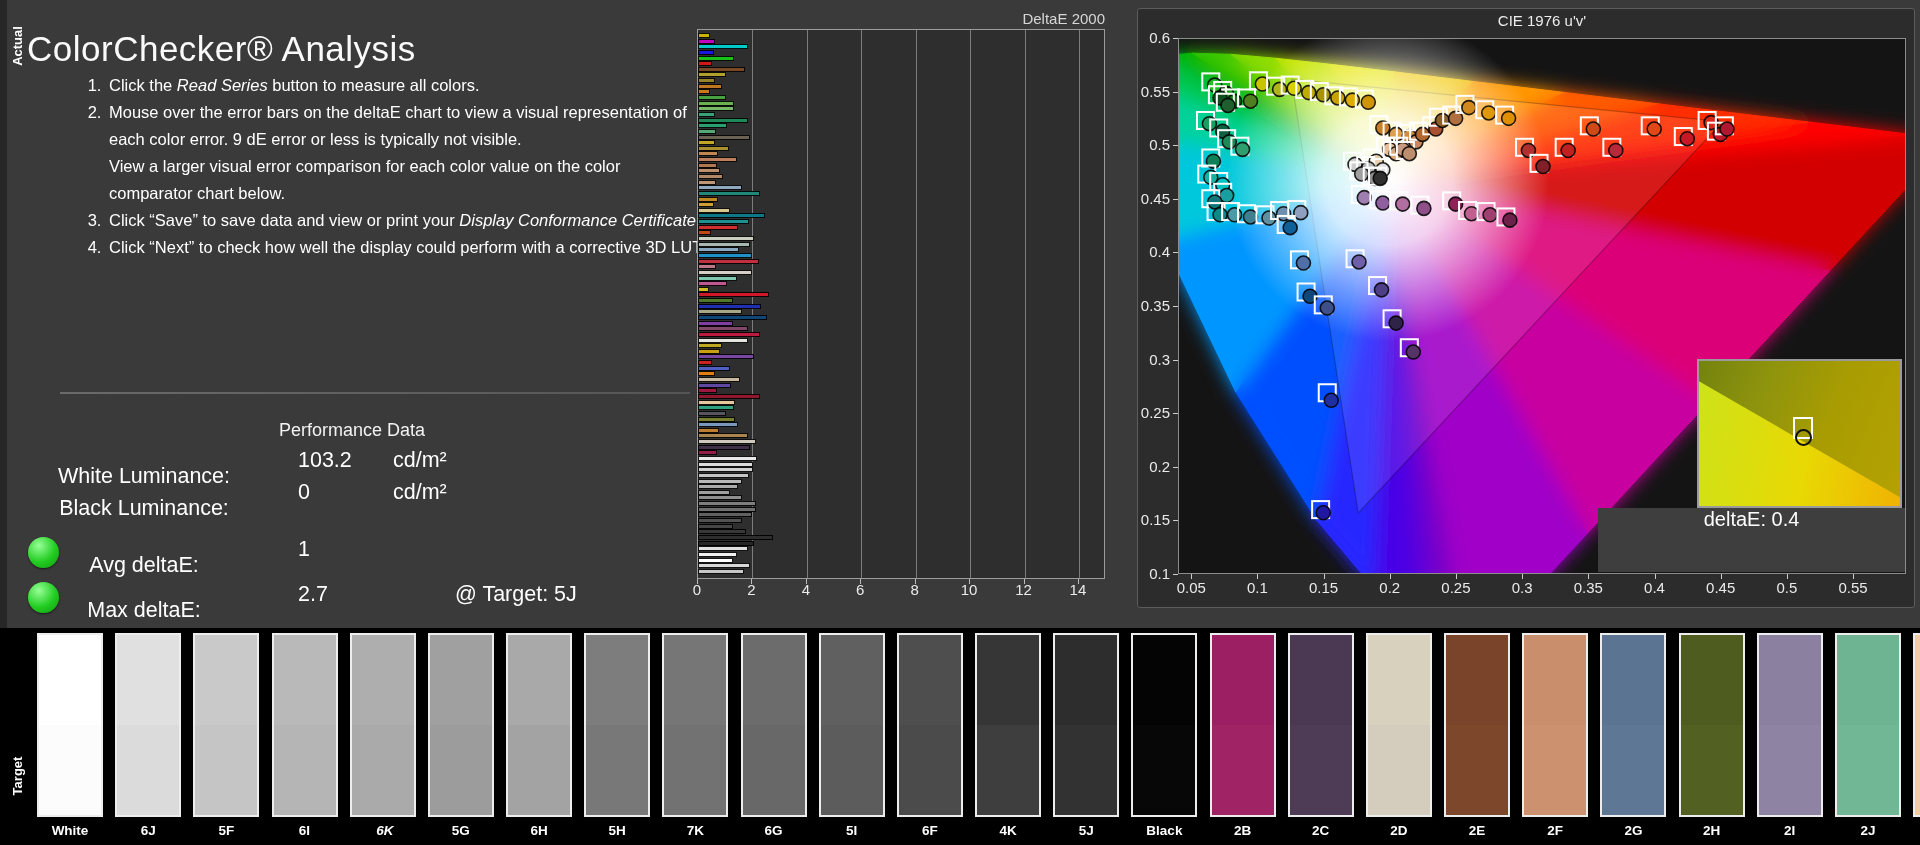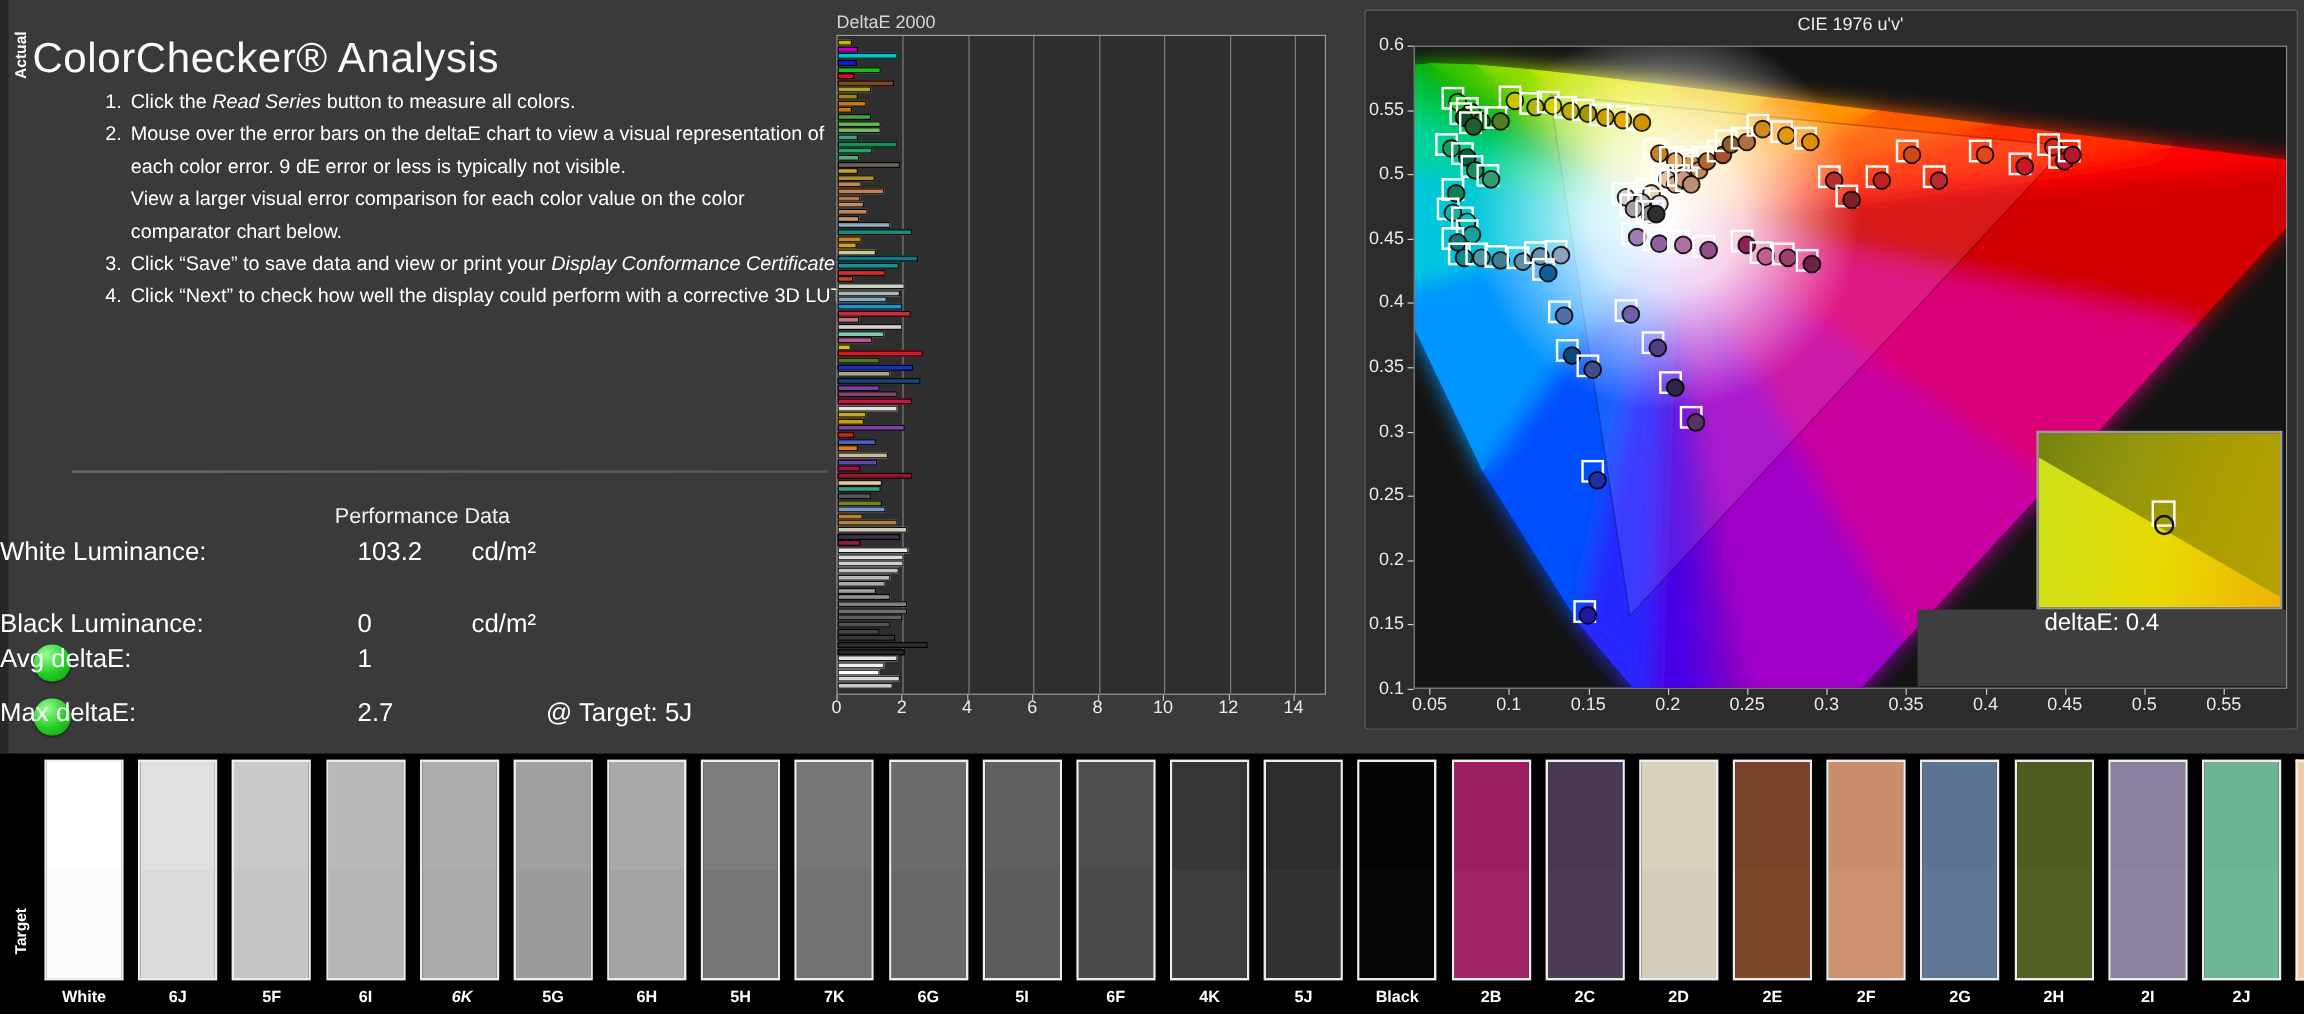--- a/index.html
+++ b/index.html
@@ -12,29 +12,29 @@
   
   #page-title{position:absolute;left:27px;top:6px;font-size:35px;font-weight:400;color:#fafafa;letter-spacing:.5px;}
   #instructions{position:absolute;left:0;top:72px;width:600px;margin:0;padding:0 0 0 106px;
     font-size:16.5px;line-height:27px;color:#fff;}
   #instructions li{padding-left:3px;white-space:pre-line;}
   #instructions i{font-style:italic;}
   .divider{position:absolute;left:60px;top:392px;width:630px;height:2px;
     background:linear-gradient(to right,#6a6a6a,#555);}
   .perf-heading{position:absolute;left:0;top:420px;width:704px;text-align:center;font-size:18px;color:#f2f2f2;}
   .perf-row{position:absolute;left:0;width:760px;height:36px;font-size:21.5px;}
-  .perf-row .lbl{position:absolute;left:0;width:288px;text-align:left;}
+  .perf-row .lbl{position:absolute;left:0;width:288px;text-align:center;margin-top:16px;}
   .perf-row .val{position:absolute;left:298px;}
   .perf-row .unit{position:absolute;left:393px;}
   .perf-row .extra{position:absolute;left:455px;}
   .led{position:absolute;left:28px;width:31px;height:31px;border-radius:50%;
     background:radial-gradient(circle at 35% 28%,#96ff96,#22cc22 55%,#0d9a0d);
     box-shadow:0 1px 2px rgba(0,0,0,.6);}
   
-  #deltaTitle{position:absolute;left:697px;top:10px;width:408px;text-align:left;font-size:15px;color:#d6d6d6;}
+  #deltaTitle{position:absolute;left:697px;top:10px;width:408px;text-align:right;font-size:15px;color:#d6d6d6;}
   #deltaPlot{position:absolute;left:697px;top:29px;width:408px;height:550px;
     background:#2e2e2e;border:1px solid #9c9c9c;box-sizing:border-box;}
   .gridline{position:absolute;top:0;width:1px;height:100%;background:#7d7d7d;}
   .debar{position:absolute;left:0;height:3px;border:1px solid rgba(0,0,0,.92);}
   .dxlab{position:absolute;top:581px;width:34px;text-align:center;font-size:15px;color:#eaeaea;}
   .dxtick{position:absolute;top:579px;width:1px;height:5px;background:#bbb;}
   
   #ciePanel{position:absolute;left:1137px;top:8px;width:778px;height:600px;
     background:#2c2c2c;border:1px solid #5c5c5c;border-radius:3px;box-sizing:border-box;}
   #cieTitle{position:absolute;left:1178px;top:12px;width:728px;text-align:center;font-size:15px;color:#ececec;}
@@ -81,21 +81,21 @@
     <li><span>Click “Next” to check how well the display could perform with a corrective 3D LUT.</span></li>
   </ol>
 <div class="divider"></div>
 
 <div class="perf-heading">Performance Data</div>
 <div class="perf-row" style="top:448px">
   <span class="lbl">White Luminance:</span>
   <span class="val">103.2</span>
   <span class="unit">cd/m²</span>
 </div>
-<div class="perf-row" style="top:508px">
+<div class="perf-row" style="top:480px">
   <span class="lbl">Black Luminance:</span>
   <span class="val">0</span>
   <span class="unit">cd/m²</span>
 </div>
 <div class="perf-row" style="top:537px">
   <span class="led" style="top:0"></span>
   <span class="lbl">Avg deltaE:</span>
   <span class="val">1</span>
 </div>
 <div class="perf-row" style="top:582px">

